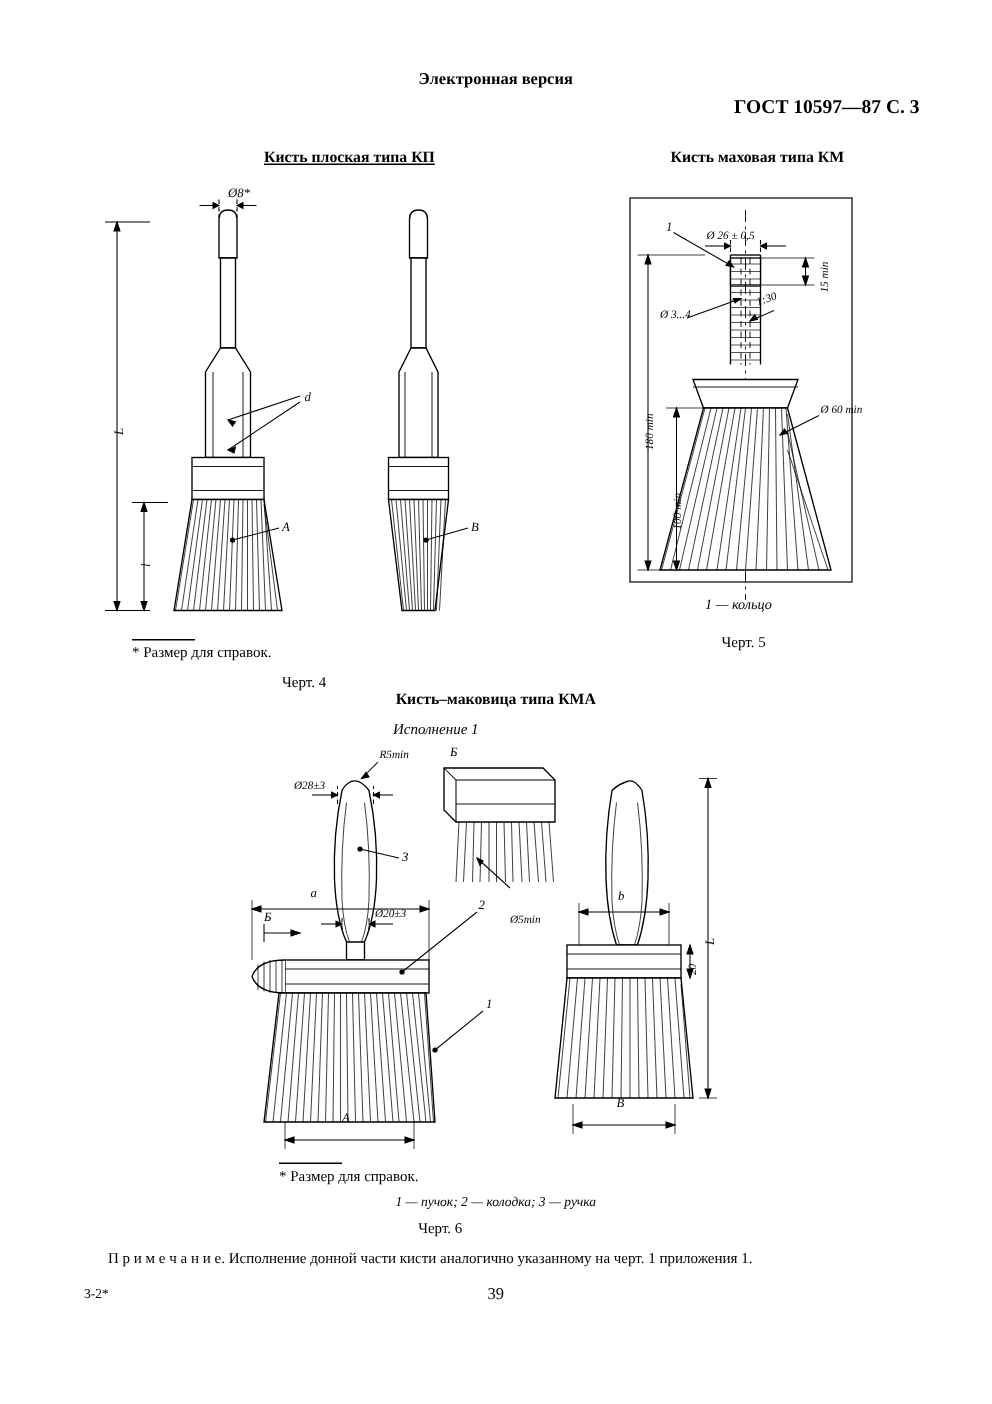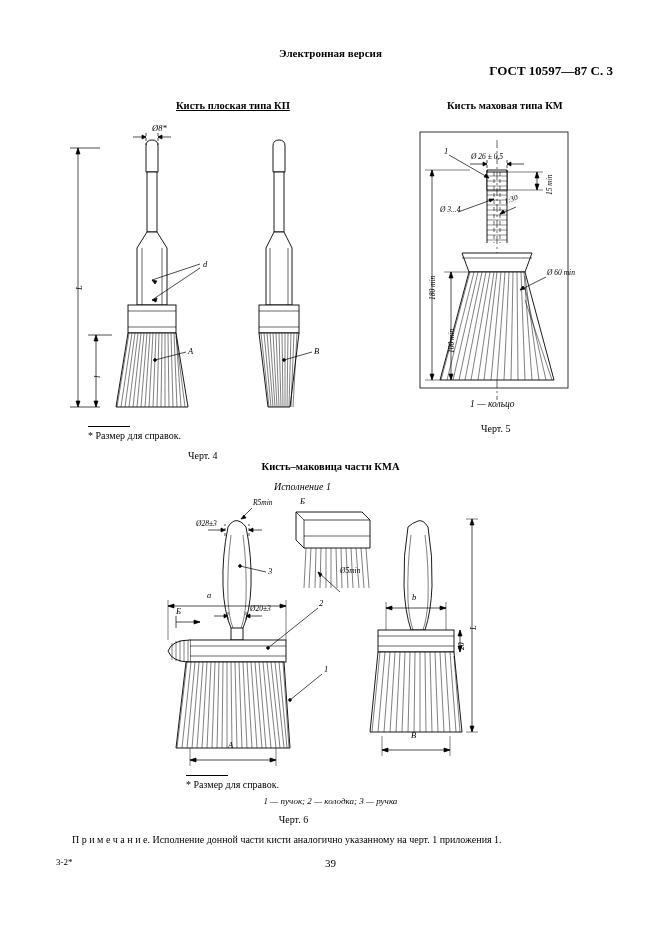--- a/index.html
+++ b/index.html
@@ -38,21 +38,21 @@
   }
 
   
   #title-kp { left: 176px; top: 100px; font-size: 10.5px; font-weight: bold; text-decoration: underline; }
   #title-km { left: 447px; top: 100px; font-size: 10.5px; font-weight: bold; }
   #note-kp  { left: 88px;  top: 430px; font-size: 10px; }
   #cap-4    { left: 188px; top: 450px; font-size: 10px; }
   #leg-km   { left: 470px; top: 399px; font-size: 9.5px; font-style: italic; }
   #cap-5    { left: 481px; top: 423px; font-size: 10px; }
   #title-kma{ left: 0; top: 461px; width: 661px; text-align: center; font-size: 10.5px; font-weight: bold; }
-  #subtitle-kma { left: 12px; top: 481px; width: 581px; text-align: center; font-size: 10px; font-style: italic; }
+  #subtitle-kma { left: 0; top: 481px; width: 581px; text-align: center; font-size: 10px; font-style: italic; }
   #note-kma { left: 186px; top: 779px; font-size: 10px; }
   #leg-kma  { left: 0; top: 796px; width: 661px; text-align: center; font-size: 9px; font-style: italic; }
   #cap-6    { left: 0; top: 814px; width: 587px; text-align: center; font-size: 10px; }
   #primech  { left: 72px; top: 834px; font-size: 10px; }
   #footer-l { left: 56px; top: 857px; font-size: 9px; }
   #footer-c { left: 0; top: 857px; width: 661px; text-align: center; font-size: 11px; }
 
   .noteline {
     position: absolute;
     border-top: 1px solid #000;
@@ -313,21 +313,21 @@
   <div class="lbl-sm rot90" style="left:545px; top:195px;">15 min</div>
   <div class="lbl-sm" style="left:440px; top:205px;">Ø 3...4</div>
   <div class="lbl-sm" style="left:503px; top:197px; transform:rotate(-18deg); transform-origin:left top;">1:30</div>
   <div class="lbl-sm rot90" style="left:428px; top:300px;">180 min</div>
   <div class="lbl-sm rot90" style="left:447px; top:353px;">100 min</div>
   <div class="lbl-sm" style="left:547px; top:268px;">Ø 60 min</div>
 
   <div class="t" id="leg-km">1 — кольцо</div>
   <div class="t" id="cap-5">Черт. 5</div>
 
-  <div class="t" id="title-kma">Кисть–маковица части КМА</div>
+  <div class="t" id="title-kma">Кисть–маковица типа КМА</div>
   <div class="t" id="subtitle-kma">Исполнение 1</div>
 
   <svg width="661" height="936">
     <g stroke="#000" fill="none" stroke-width="0.9">
 
       <path d="M228,527 Q222,556 223,586 Q224,612 231,628 L243,628 Q250,612 251,586 Q252,556 246,527 Q240,519 234,521 Q230,523 228,527 Z" fill="#fff"></path>
 
       <path d="M231,535 Q227,565 228,600 Q229,618 233,628" stroke-width="0.5"></path>
       <path d="M243,535 Q247,565 246,600 Q245,618 241,628" stroke-width="0.5"></path>
 
@@ -497,21 +497,21 @@
       <circle cx="268" cy="648" r="1.4" fill="#000"></circle>
 
       <line x1="290" y1="700" x2="322" y2="674"></line>
       <circle cx="290" cy="700" r="1.4" fill="#000"></circle>
     </g>
   </svg>
 
   <div class="lbl-sm" style="left:253px; top:498px;text-align:right;">R5min</div>
   <div class="lbl-sm" style="left:172px; top:519px;padding-left:24px;">Ø28±3</div>
   <div class="lbl-sm" style="left:250px; top:604px;">Ø20±3</div>
-  <div class="lbl-sm" style="left:340px; top:566px;">Ø5min</div>
+  <div class="lbl-sm" style="left:340px; top:608px;">Ø5min</div>
   <div class="lbl" style="left:268px; top:566px;">3</div>
   <div class="lbl" style="left:319px; top:598px;">2</div>
   <div class="lbl" style="left:324px; top:664px;">1</div>
   <div class="lbl" style="left:176px; top:606px;">Б</div>
   <div class="lbl" style="left:300px; top:496px;">Б</div>
   <div class="lbl" style="left:207px; top:590px;">a</div>
   <div class="lbl" style="left:412px; top:592px;">b</div>
   <div class="lbl" style="left:228px; top:740px;">A</div>
   <div class="lbl" style="left:411px; top:730px;">B</div>
   <div class="lbl rot90" style="left:468px; top:630px;">L</div>

